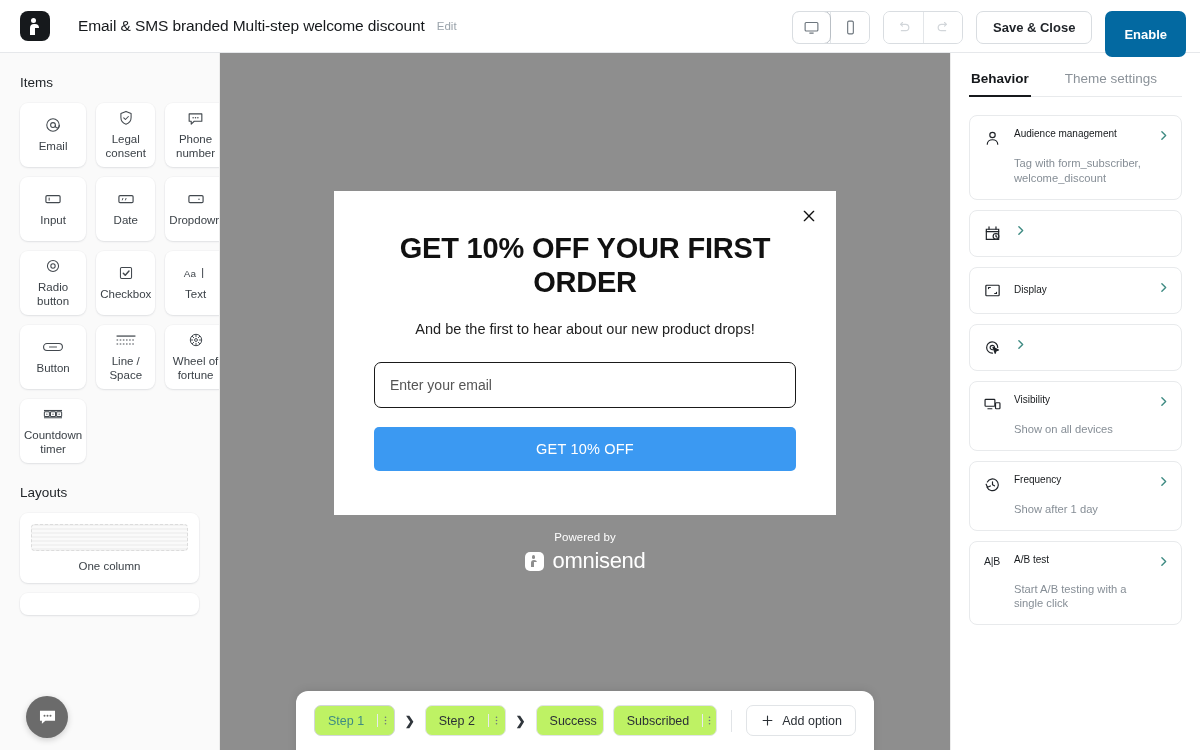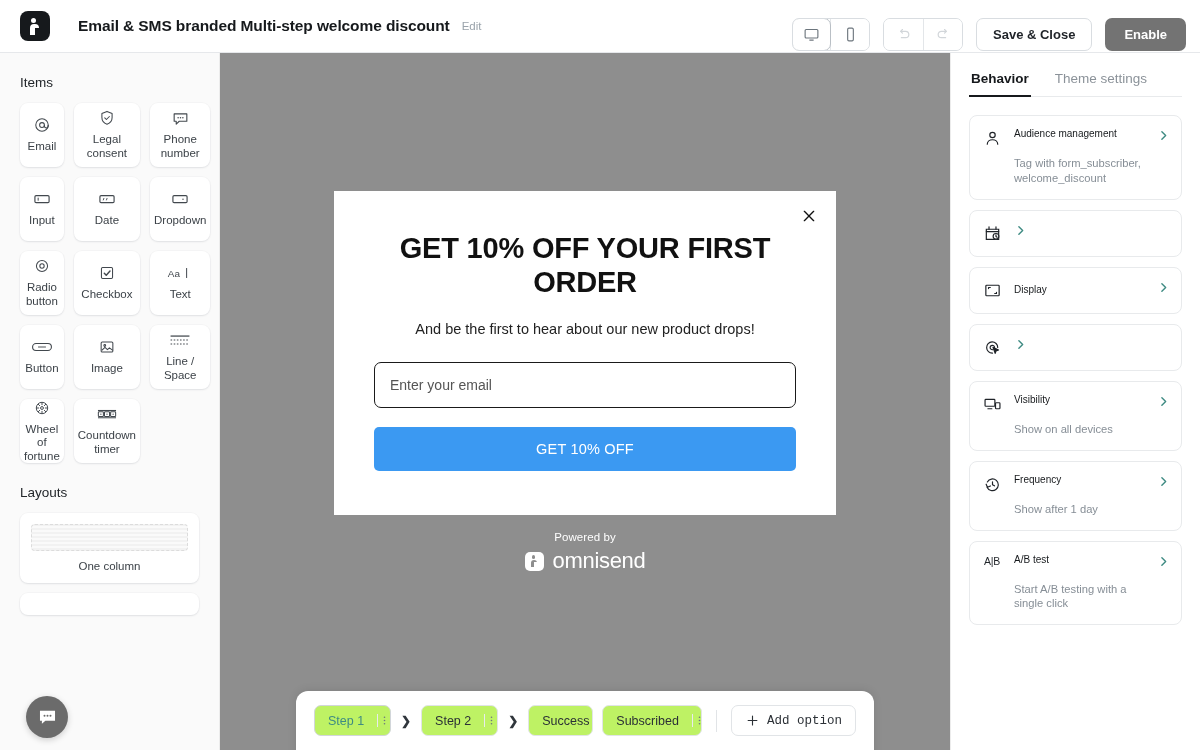--- a/index.html
+++ b/index.html
@@ -36,21 +36,21 @@
     position: absolute; top: 6px; left: 0;
     width: 9px; height: 11px; background: #fff;
     border-radius: 4px 4px 0 0;
   }
   .logo-notch {
     position: absolute; bottom: 0; right: 0;
     width: 4px; height: 7px; background: #16191c;
   }
   .doc-title {
     margin-left: 28px;
-    font-size: 15.5px; font-weight: 700; color: #16191c;
+    font-size: 15.5px; font-weight: 400; color: #16191c;
     letter-spacing: -0.1px; white-space: nowrap;
   }
   .edit-link {
     margin-left: 12px; font-size: 11.5px; color: #9aa3ab; cursor: pointer;
   }
   .header-right { margin-left: auto; display: flex; align-items: flex-start; gap: 13px; margin-top: 16px; }
 
   .seg {
     display: flex; height: 33px;
     border: 1px solid #d9dde1; border-radius: 7px; overflow: hidden; background: #fff;
@@ -63,23 +63,23 @@
   .seg-btn.active { border: 1px solid #b9bfc5; border-radius: 7px; margin: -1px; z-index: 2; }
   .seg-btn.disabled { cursor: default; }
 
   .btn-outline {
     height: 33px; padding: 0 16px;
     border: 1px solid #d9dde1; border-radius: 7px; background: #fff;
     font-family: inherit; font-size: 13px; font-weight: 700; color: #1f2328;
     cursor: pointer; white-space: nowrap;
   }
   .btn-primary {
-    height: 33px; padding: 0 19px;
+    height: 46px; padding: 0 19px;
     border: none; border-radius: 7px;
-    background: #737373; color: #fff;
+    background: #0369a1; color: #fff;
     font-family: inherit; font-size: 13px; font-weight: 700;
     cursor: pointer; white-space: nowrap;
   }
 
   
   .body { flex: 1; display: flex; min-height: 0; }
 
   
   .sidebar {
     width: 220px; min-width: 220px;
@@ -201,30 +201,30 @@
   .step-label.active { color: #3f8b83; }
   .step-kebab {
     width: 25px; display: flex; align-items: center; justify-content: center;
     border-left: 1px solid #e8eaed; cursor: pointer; color: #6c757d;
   }
   .step-arrow { color: #30363c; font-size: 12px; font-weight: 700; padding: 0 1px; }
   .step-sep { width: 1px; height: 22px; background: #e1e4e7; margin: 0 5px; }
   .add-option {
     display: flex; align-items: center; gap: 7px; height: 31px; padding: 0 13px;
     border: 1px solid #e1e4e7; border-radius: 7px; background: #fff;
-    font-family: Liberation Mono, monospace; font-size: 12.5px; color: #2b3036; cursor: pointer; white-space: nowrap;
+    font-family: Liberation Sans, sans-serif; font-size: 12.5px; color: #2b3036; cursor: pointer; white-space: nowrap;
   }
 
   
   .rightpanel {
     width: 250px; min-width: 250px; background: #fff;
     border-left: 1px solid #ececec;
     padding: 18px 18px 0 18px; overflow: hidden;
   }
-  .tabs { display: flex; gap: 22px; border-bottom: 1px solid #e8eaec; }
+  .tabs { display: flex; gap: 32px; border-bottom: 1px solid #e8eaec; }
   .tab {
     padding: 0 2px 9px 2px; font-size: 13.5px; color: #8b9299;
     cursor: pointer; border-bottom: 2px solid transparent; margin-bottom: -1px;
   }
   .tab.active { color: #16191c; font-weight: 700; border-bottom-color: #16191c; }
   .cards { margin-top: 18px; display: flex; flex-direction: column; gap: 10px; }
   .setting-card {
     border: 1px solid #e8eaec; border-radius: 8px;
     padding: 12px 11px 13px 11px;
     display: flex; gap: 11px; cursor: pointer; background: #fff;
@@ -392,30 +392,20 @@
         <div class="item-card">
           <span class="item-icon">
             <svg width="22" height="16" viewBox="0 0 28 16" fill="none" stroke="currentColor" stroke-width="1.4">
               <rect x="2" y="3.6" width="24" height="8.8" rx="4.4"></rect>
                 <path d="M9 8h10" stroke-width="1.2"></path>
             </svg>
           </span>
           <span class="item-label">Button</span>
         </div>
 
-        <div class="item-card">
-          <span class="item-icon">
-            <svg width="18" height="18" viewBox="0 0 24 24" fill="none" stroke="currentColor" stroke-width="1.4" stroke-linejoin="round">
-              <rect x="4.2" y="5.4" width="15.6" height="13.2" rx="1.4"></rect>
-              <circle cx="9" cy="10" r="1.2"></circle>
-                <path d="M5 16.6l4.3-4.1 3.3 3 2.6-2.3 4.6 3.4"></path>
-            </svg>
-          </span>
-          <span class="item-label">Image</span>
-        </div>
 
         <div class="item-card">
           <span class="item-icon">
             <svg width="22" height="16" viewBox="0 0 28 16" fill="none" stroke="currentColor">
               <path d="M2 3h24" stroke-width="1.6"></path>
               <path d="M2 8h24" stroke-width="1.4" stroke-dasharray="2 2"></path>
               <path d="M2 13h24" stroke-width="1.4" stroke-dasharray="2 2"></path>
             </svg>
           </span>
           <span class="item-label">Line / Space</span>

